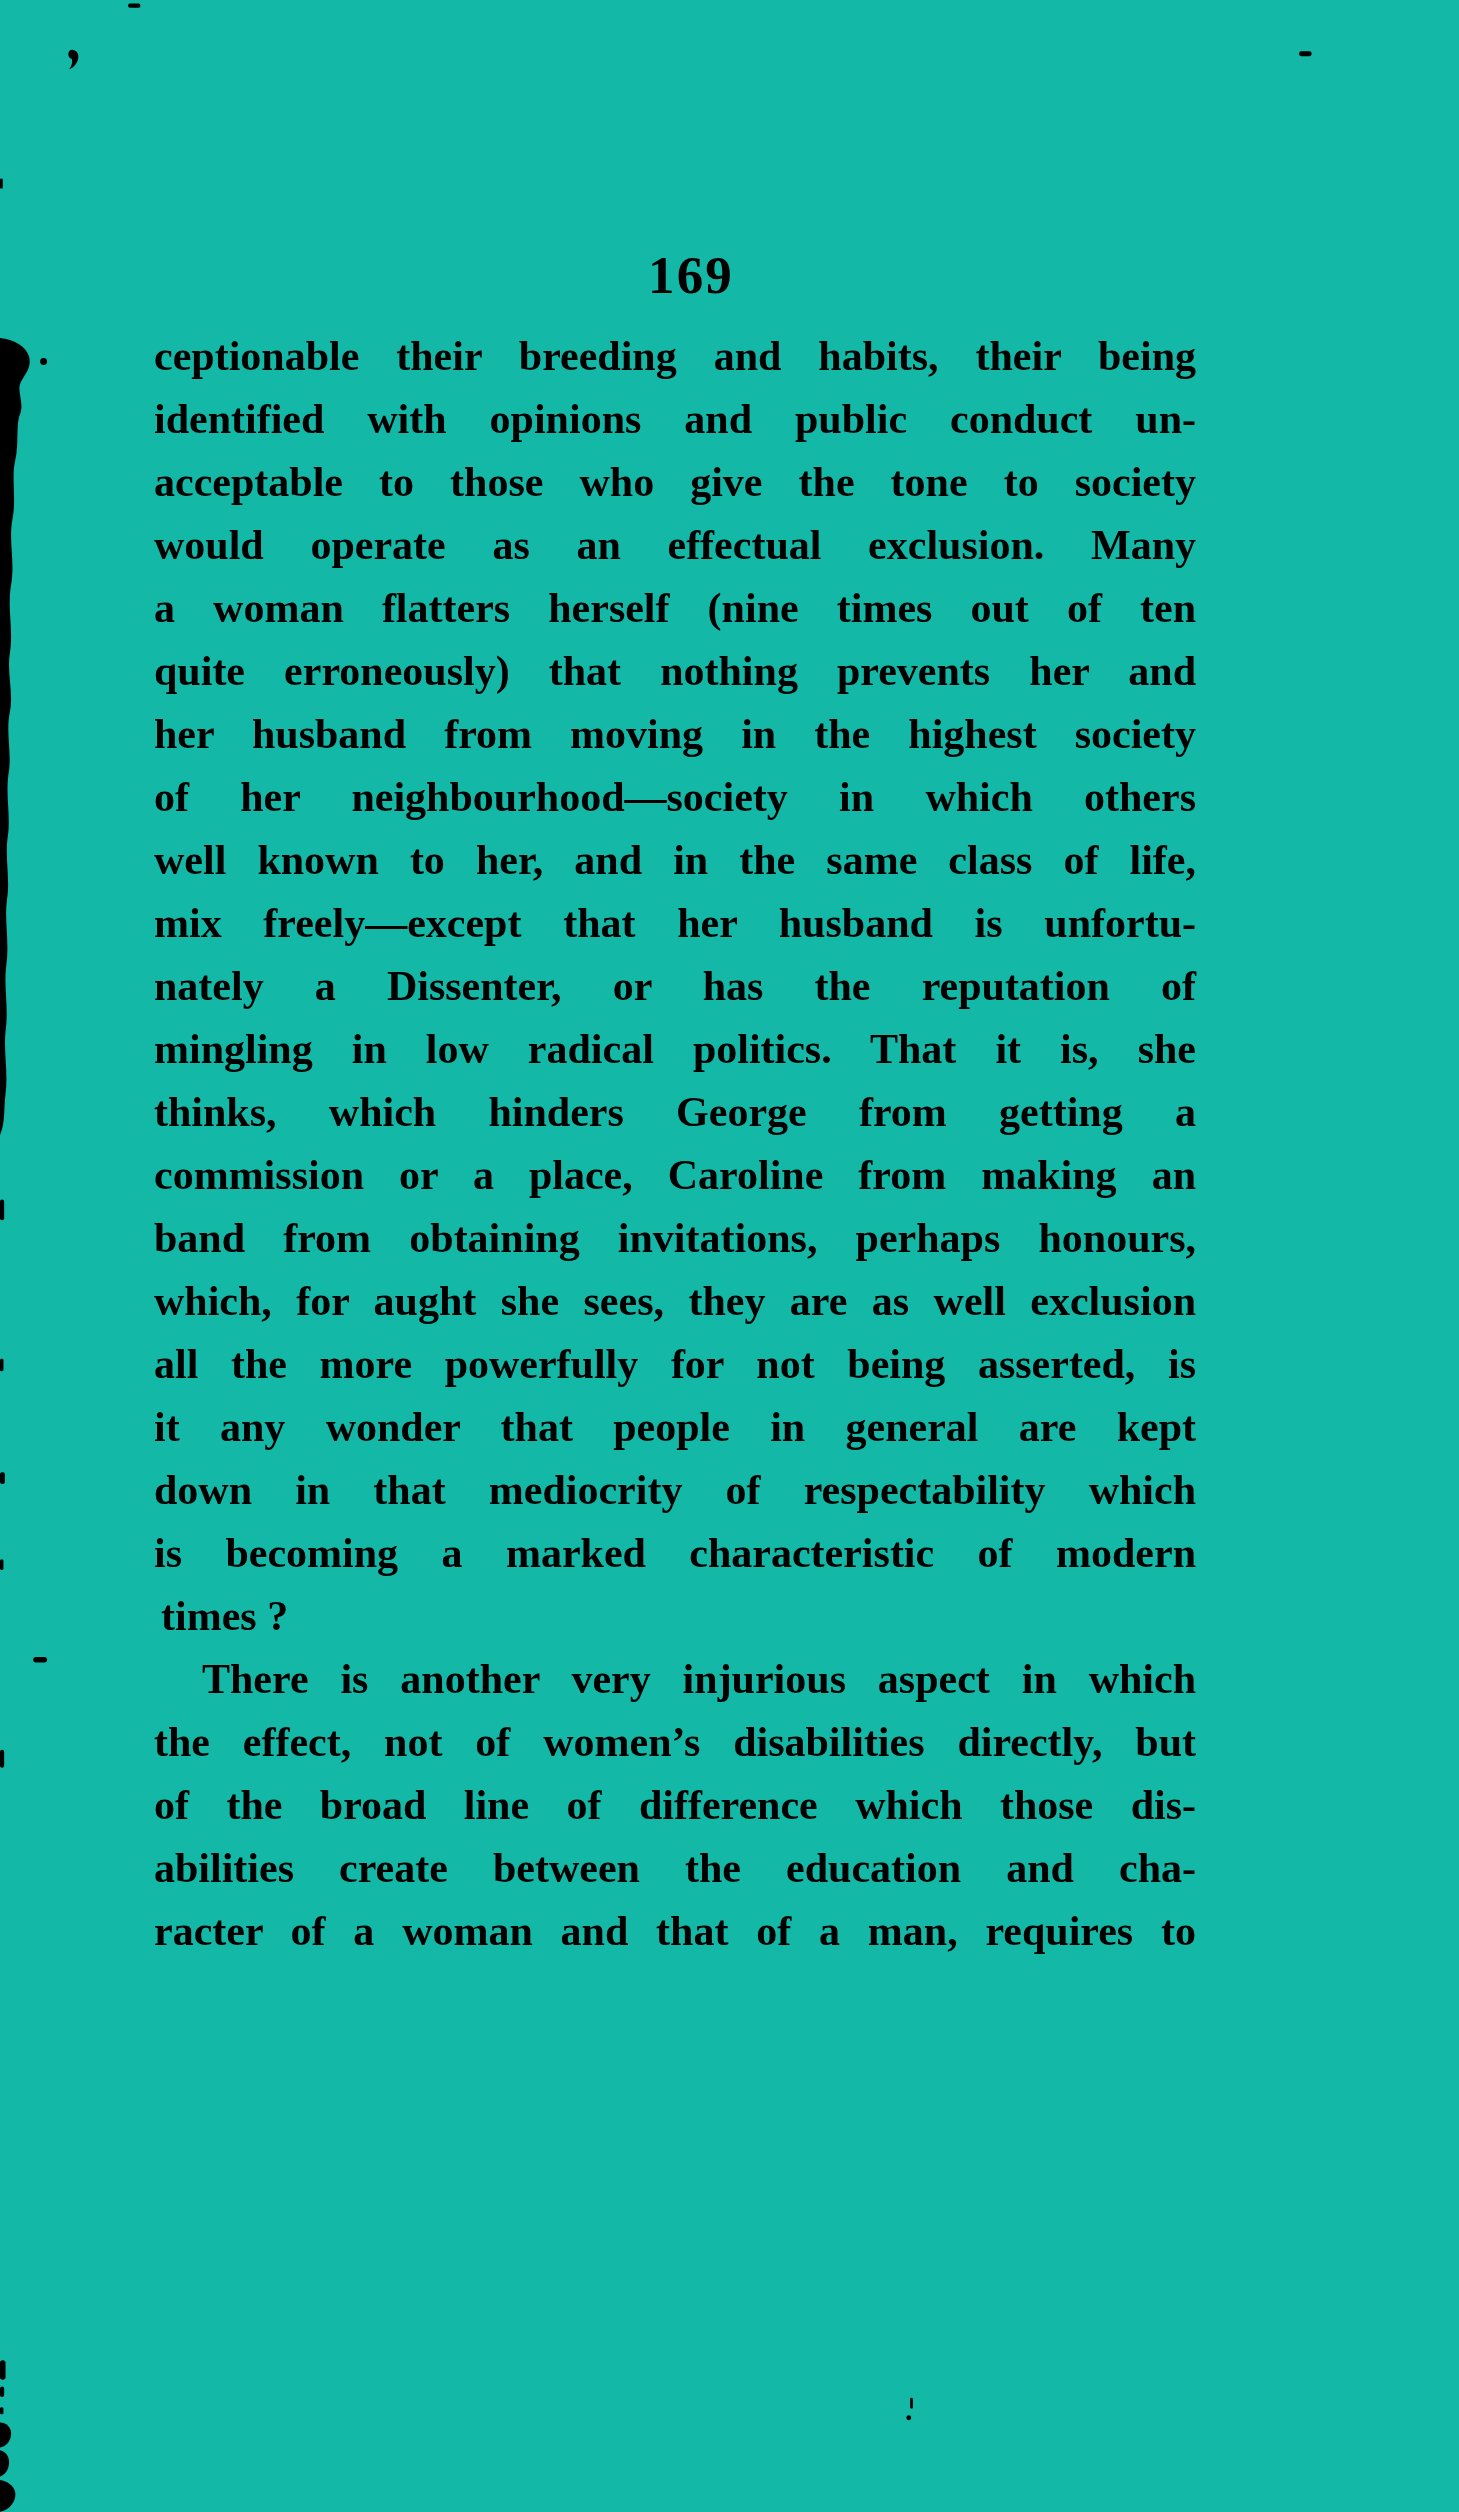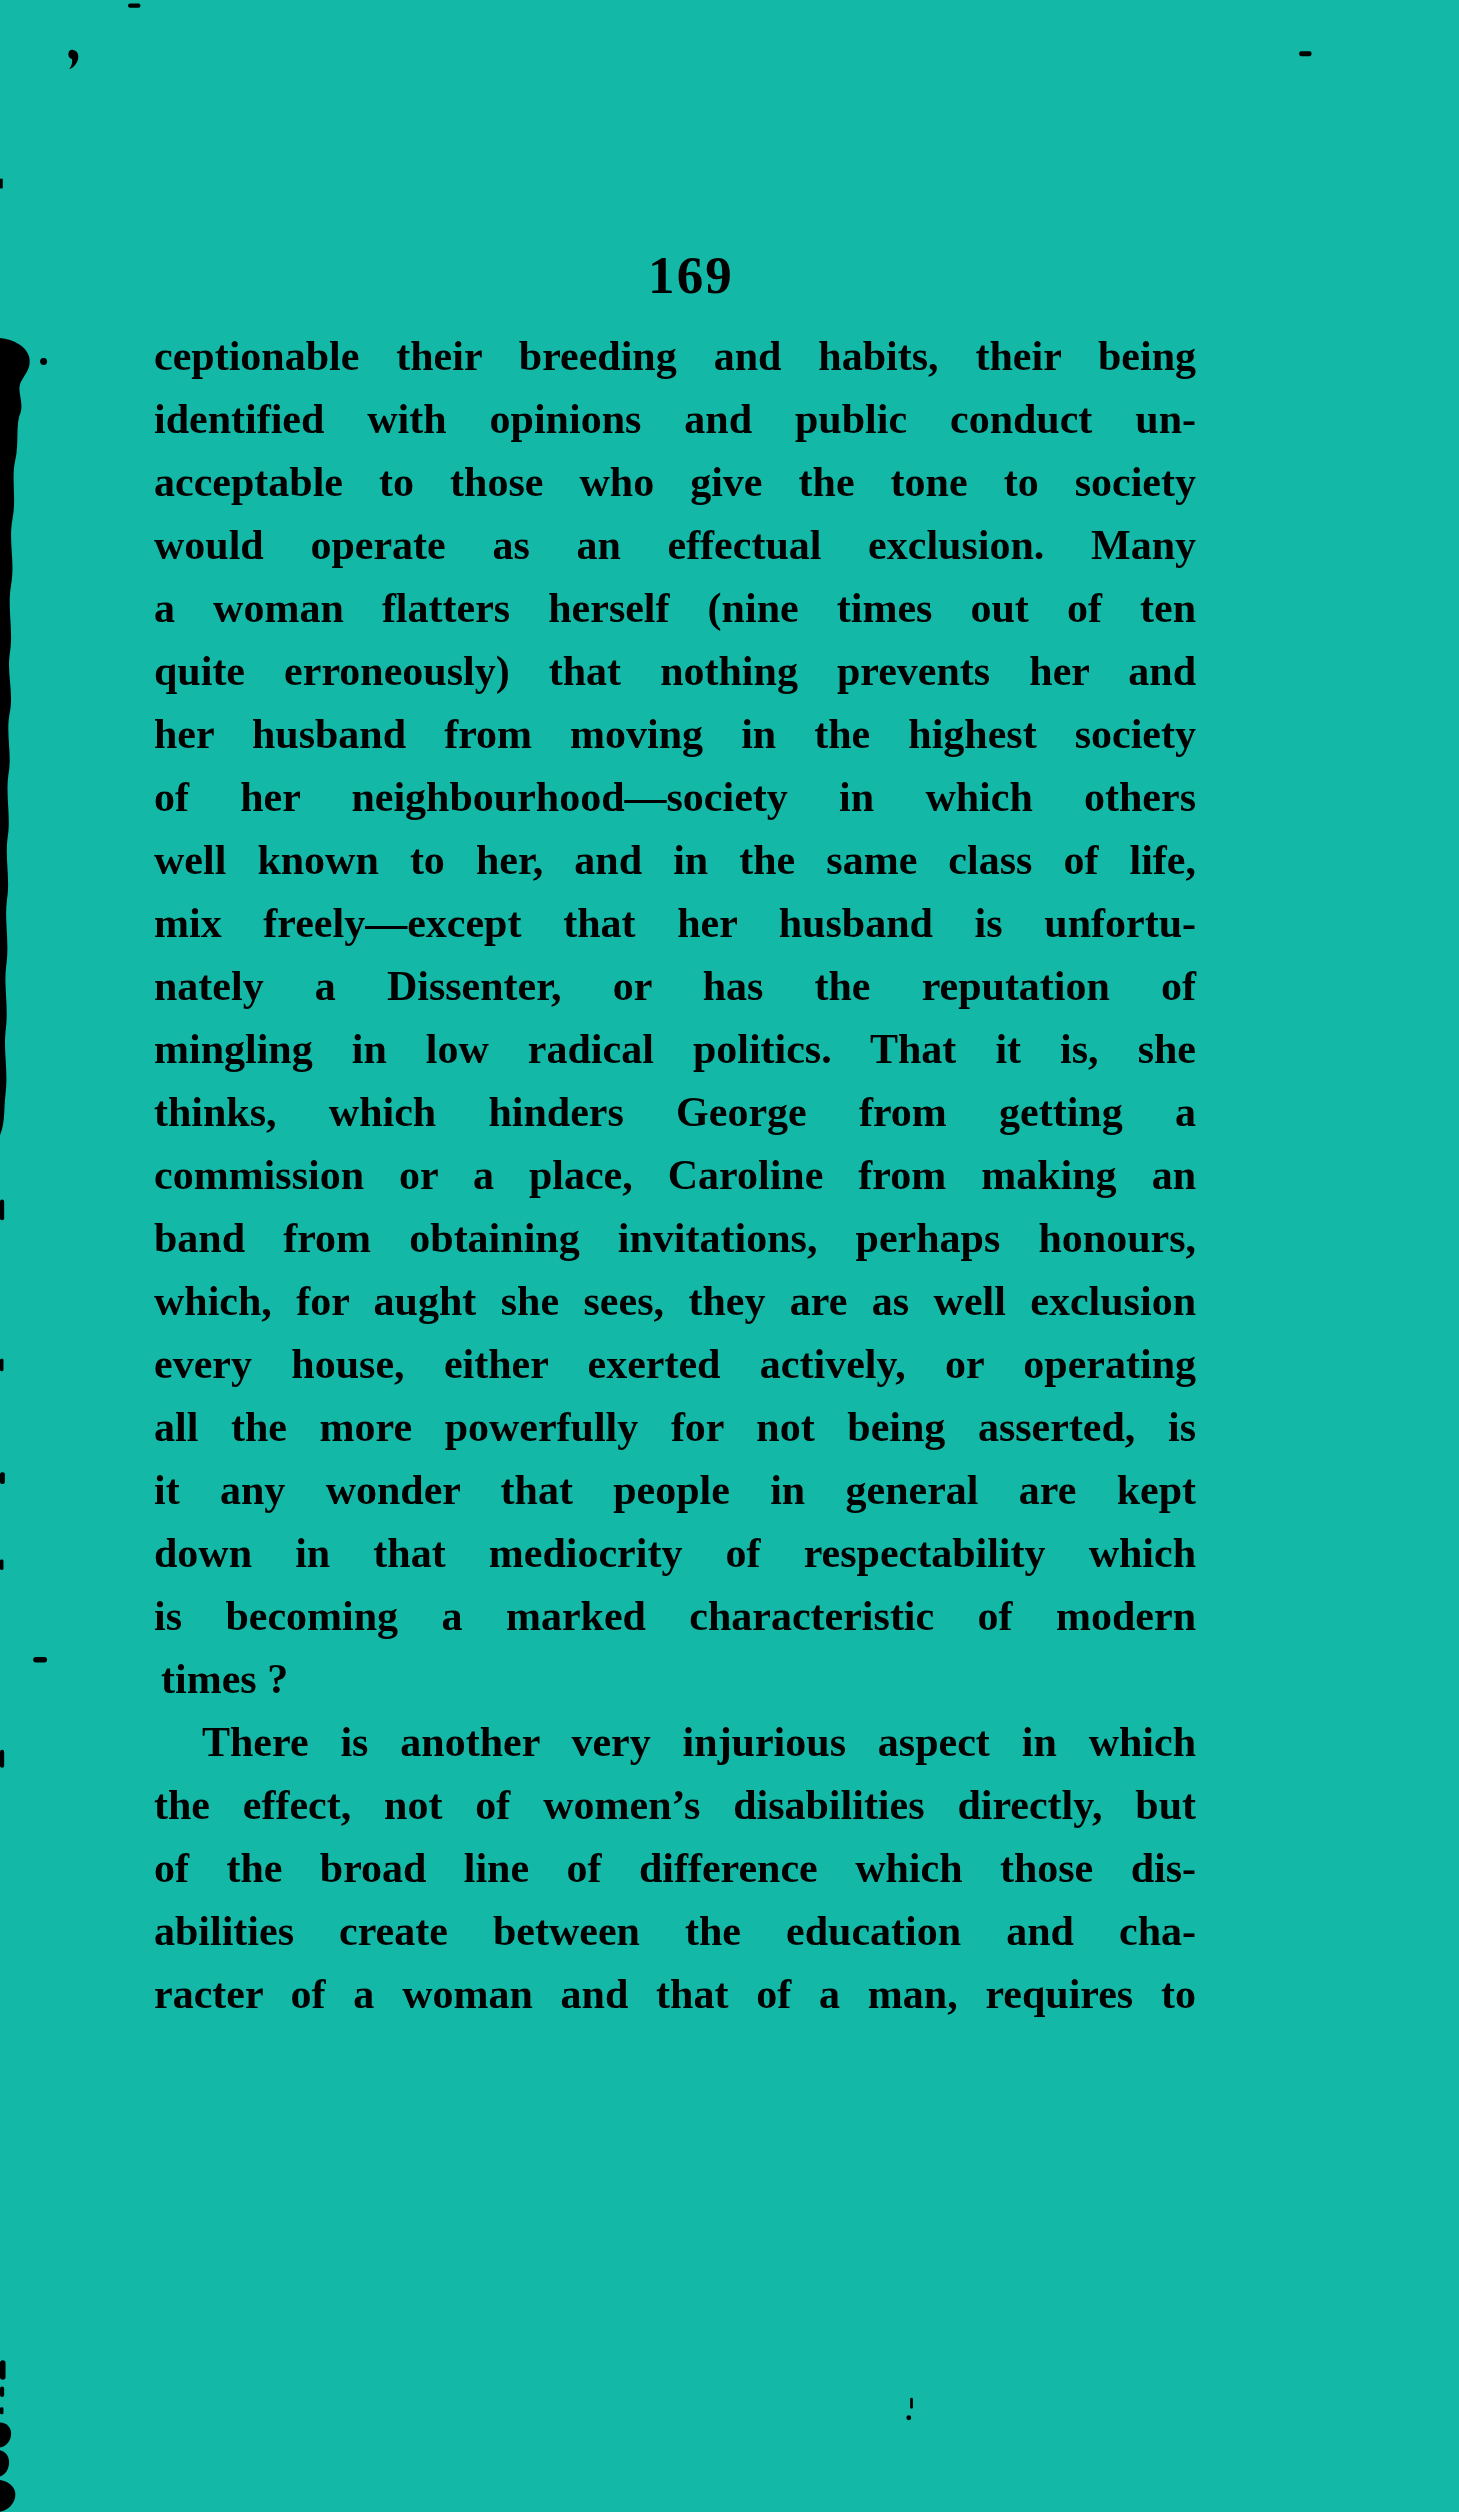--- a/index.html
+++ b/index.html
@@ -130,21 +130,20 @@
       <div class="line">her husband from moving in the highest society</div>
       <div class="line">of her neighbourhood—society in which others</div>
       <div class="line">well known to her, and in the same class of life,</div>
       <div class="line">mix freely—except that her husband is unfortu-</div>
       <div class="line">nately a Dissenter, or has the reputation of</div>
       <div class="line">mingling in low radical politics.  That it is, she</div>
       <div class="line">thinks, which hinders George from getting a</div>
       <div class="line">commission or a place, Caroline from making an</div>
       <div class="line">band from obtaining invitations, perhaps honours,</div>
       <div class="line">which, for aught she sees, they are as well exclusion</div>
-      <div class="line">every house, either exerted actively, or operating</div>
       <div class="line">all the more powerfully for not being asserted, is</div>
       <div class="line">it any wonder that people in general are kept</div>
       <div class="line">down in that mediocrity of respectability which</div>
       <div class="line">is becoming a marked characteristic of modern</div>
       <div class="line last-short">times ?</div>
     </div>
     <div class="para">
       <div class="line indent">There is another very injurious aspect in which</div>
       <div class="line">the effect, not of women’s disabilities directly, but</div>
       <div class="line">of the broad line of difference which those dis-</div>

